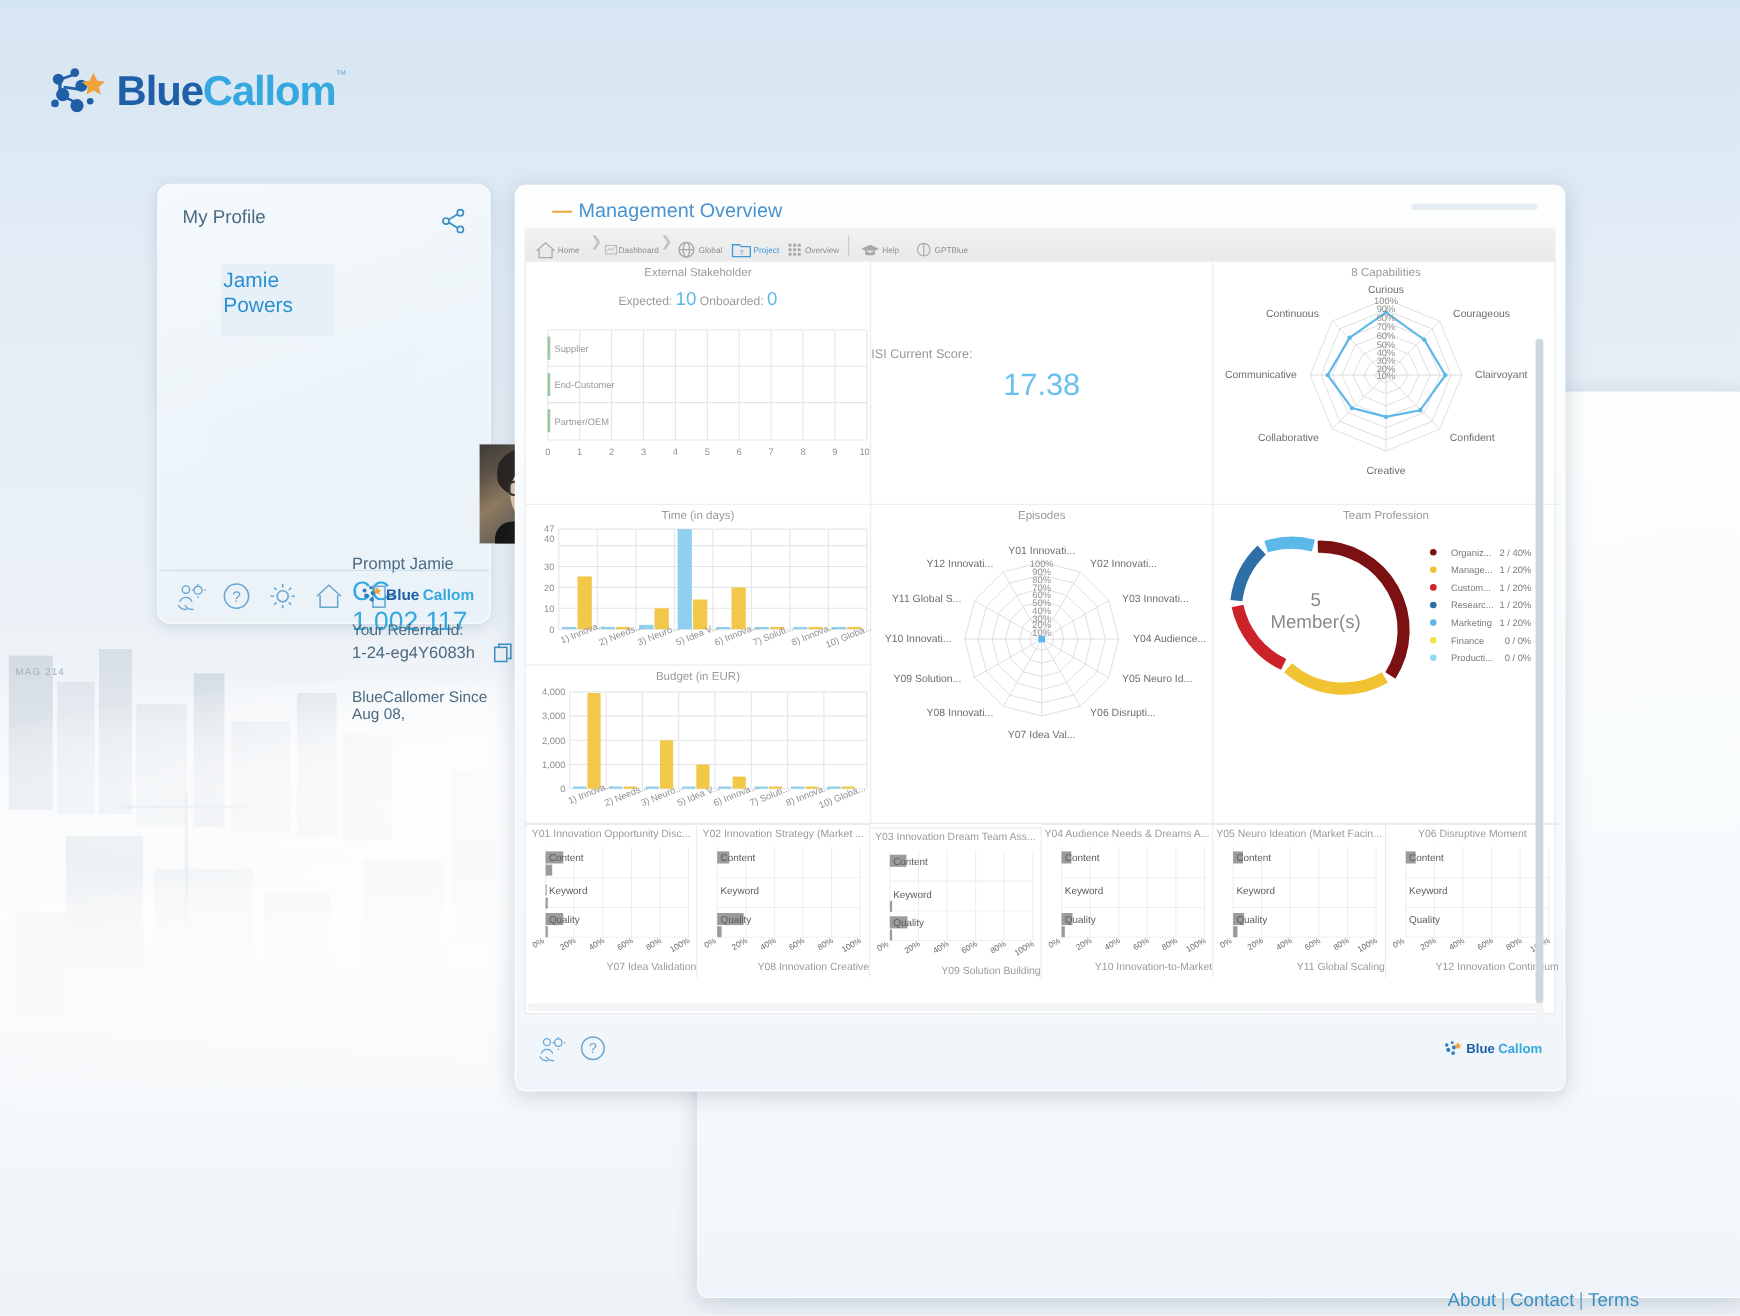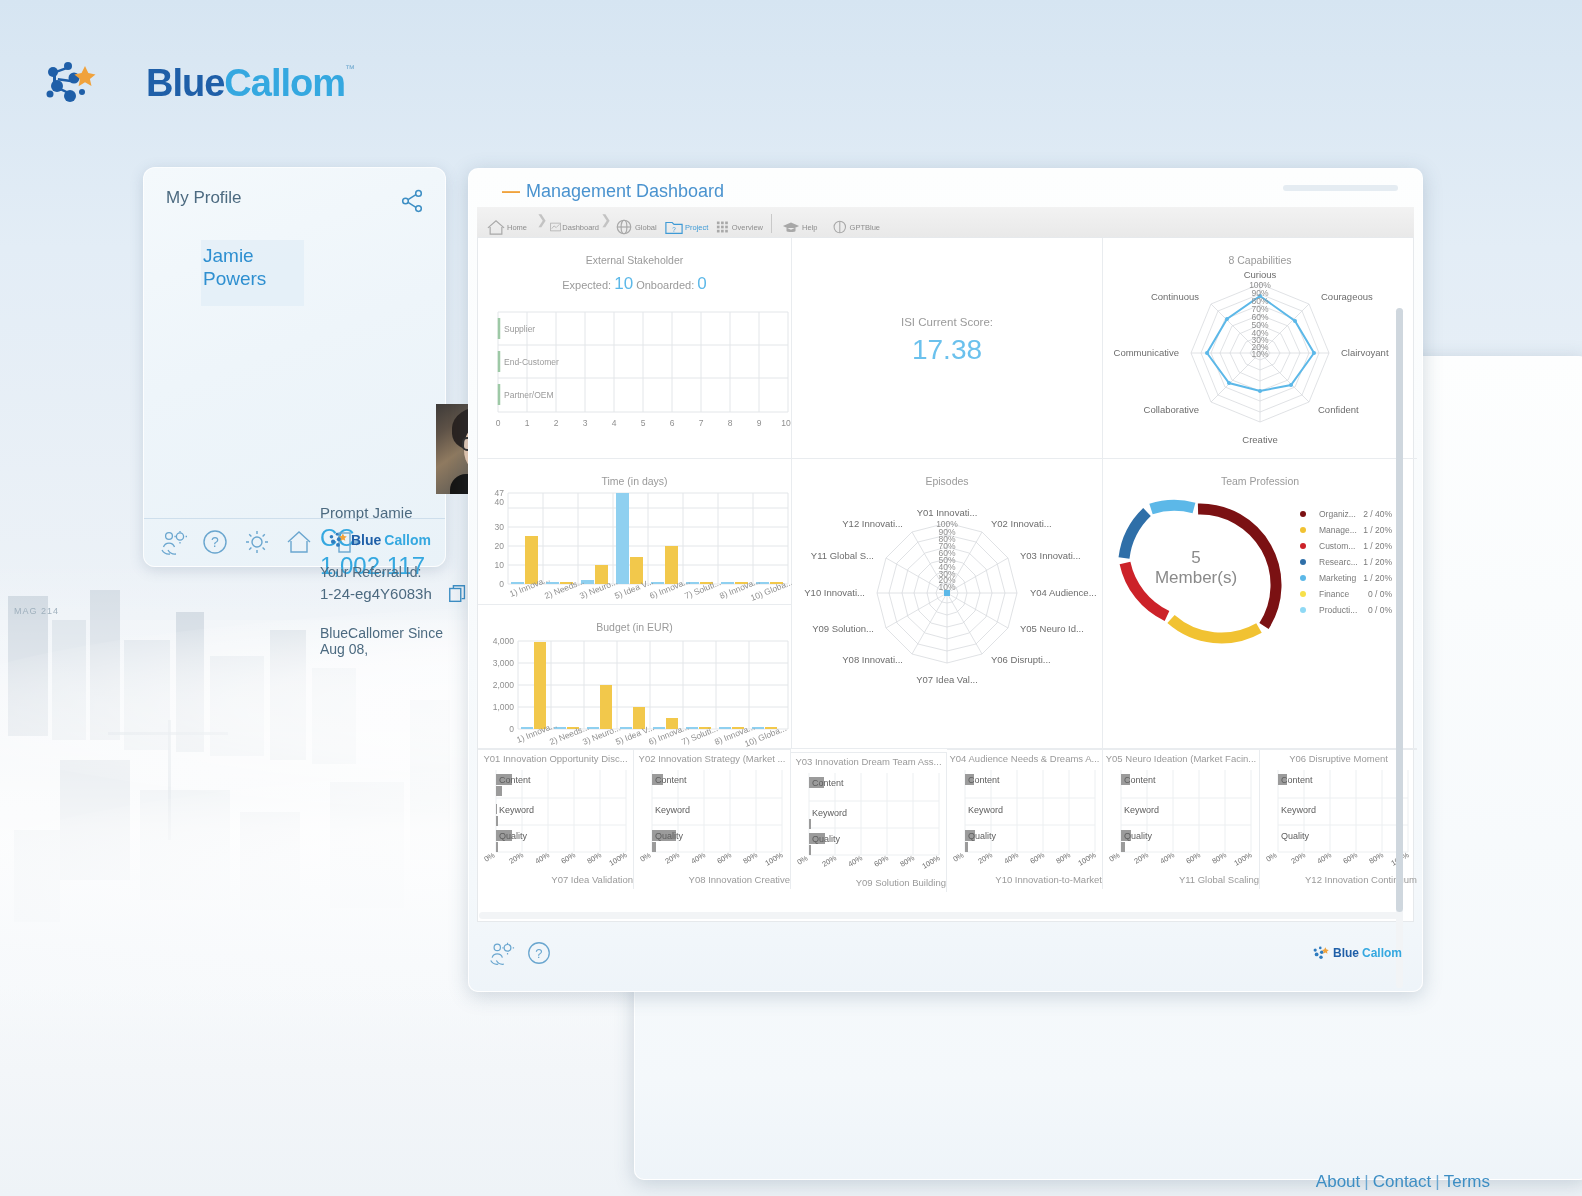--- a/index.html
+++ b/index.html
@@ -28,21 +28,21 @@
     position:absolute; left:-5%; width:110%; border-radius:50%;
     background: radial-gradient(ellipse at center, rgba(255,255,255,.95) 0%, rgba(255,255,255,.62) 45%, rgba(255,255,255,0) 75%);
   }
   .bg-bottom {
     position:absolute; left:0; right:0; bottom:0; height:210px;
     background: linear-gradient(180deg, rgba(245,248,251,0) 0%, #f3f6f9 40%, #eef3f7 100%);
   }
 
   
   .logo-wrap { position:absolute; left:44px; top:58px; display:flex; align-items:center; gap:6px; }
-  .logo-text { font-size:38px; font-weight:bold; letter-spacing:-1px; line-height:1;margin-left:40px; }
+  .logo-text { font-size:38px; font-weight:bold; letter-spacing:-1px; line-height:1; }
   .logo-blue { color:#1f5fa8; }
   .logo-callom { color:#35a8e0; }
   .logo-tm { font-size:10px; color:#6fa8cf; vertical-align:top; font-weight:normal; }
 
   
   .profile-card {
     position:absolute; left:143px; top:167px; width:303px; height:400px;
     background:linear-gradient(160deg,#f4f9fc 0%, #eef5fa 45%, #e9f2f8 100%);
     border-radius:12px; box-shadow:0 3px 14px rgba(60,90,120,.18);
     border:1px solid rgba(255,255,255,.8);
@@ -97,21 +97,21 @@
     display:flex; align-items:flex-end; padding:0 6px 1px 8px; gap:0;
   }
   .tb-item { display:flex; flex-direction:row; align-items:center; width:50px; cursor:pointer; }
   .tb-item .lbl { font-size:7.5px; color:#8d8d8d; margin-top:0px; }
   .tb-item.active .lbl { color:#3e9ad6; }
   .tb-sep { color:#c3c3c3; font-size:13px; padding:0 0 9px 0; width:14px; text-align:center; }
   .tb-div { width:1px; height:19px; background:#c9c9c9; margin:0 8px 3px 8px; }
 
   .grid { position:absolute; left:8px; top:68px; right:8px; height:685px; background:#fff; border:1px solid #e6e9ec; }
   .cell { position:absolute; border-right:1px solid #e9ecef; border-bottom:1px solid #e9ecef; }
-  .cell-title { text-align:center; font-size:10.5px; color:#9a9a9a; padding-top:16px; }
+  .cell-title { text-align:center; font-size:10.5px; color:#9a9a9a; padding-top:4px; }
 
   .ax-lbl { font-size:8.5px; fill:#9a9a9a; }
   .tick { font-size:8.5px; fill:#8f8f8f; }
 
   
   .ep { position:absolute; border-right:1px solid #e9ecef; border-top:1px solid #e9ecef; }
   .ep-title { font-size:9.5px; color:#9a9a9a; text-align:center; padding-top:3px; white-space:nowrap; overflow:hidden; }
   .ep-bottom-title { position:absolute; bottom:4px; left:0; right:0; font-size:9.5px; color:#9a9a9a; text-align:right; }
 
   .dash-footer { position:absolute; left:8px; bottom:8px; right:8px; height:58px; }
@@ -268,21 +268,21 @@
         </g>
         <path d="M18 3 l1.5 3.2 3.2.6 -2.5 2 .7 3.2 -2.9-1.7 -2.9 1.8 .6-3.3 -2.5-2 3.2-.6z" fill="#f0a23c"></path>
       </svg>
       <span class="logo-blue" style="font-size:14px;">Blue</span>
         <span class="logo-callom" style="font-size:14px;">Callom</span>
     </div>
   </div>
 </div>
 
 <div class="dash">
-  <div class="dash-title"><span class="dash-mark">—</span><span>Management Dashboard</span></div>
+  <div class="dash-title"><span class="dash-mark">—</span><span>Management Overview</span></div>
   <div class="dash-ghost"></div>
 
   <div class="toolbar">
     <div class="tb-item">
       <svg width="22" height="18" viewBox="0 0 24 20">
           <path d="M3 11 L12 3 L21 11 M5.5 10 v8 h13 v-8" fill="none" stroke="#a8a8a8" stroke-width="1.3"></path>
         </svg>
       <span class="lbl">Home</span>
     </div>
     <div class="tb-sep">❯</div>
@@ -391,21 +391,21 @@
             <text x="194" y="130">6</text>
             <text x="223" y="130">7</text>
           <text x="252" y="130">8</text>
             <text x="281" y="130">9</text>
             <text x="308" y="130">10</text>
         </g>
       </svg>
     </div>
 
     <div class="cell" style="left:314px; top:0; width:311px; height:221px;">
-      <div style="text-align:center; margin-top:78px; font-size:11.5px; color:#9a9a9a;">ISI Current Score:</div>
+      <div style="margin-top:78px; font-size:11.5px; color:#9a9a9a;">ISI Current Score:</div>
       <div style="text-align:center; font-size:28px; color:#6bc1ed; margin-top:6px;">17.38</div>
     </div>
 
     <div class="cell" style="left:625px; top:0; width:314px; height:221px; border-right:none;">
       <div class="cell-title">8 Capabilities</div>
       <svg width="314" height="205" viewBox="0 0 314 205">
         <g stroke="#d8dbde" fill="none" stroke-width="0.8">
           <polygon points="157,18 206,38 226,87 206,136 157,156 108,136 88,87 108,38"></polygon>
           <polygon points="157,28 199,45 216,87 199,129 157,146 115,129 98,87 115,45"></polygon>
           <polygon points="157,39 192,53 206,87 192,121 157,135 122,121 108,87 122,53"></polygon>

